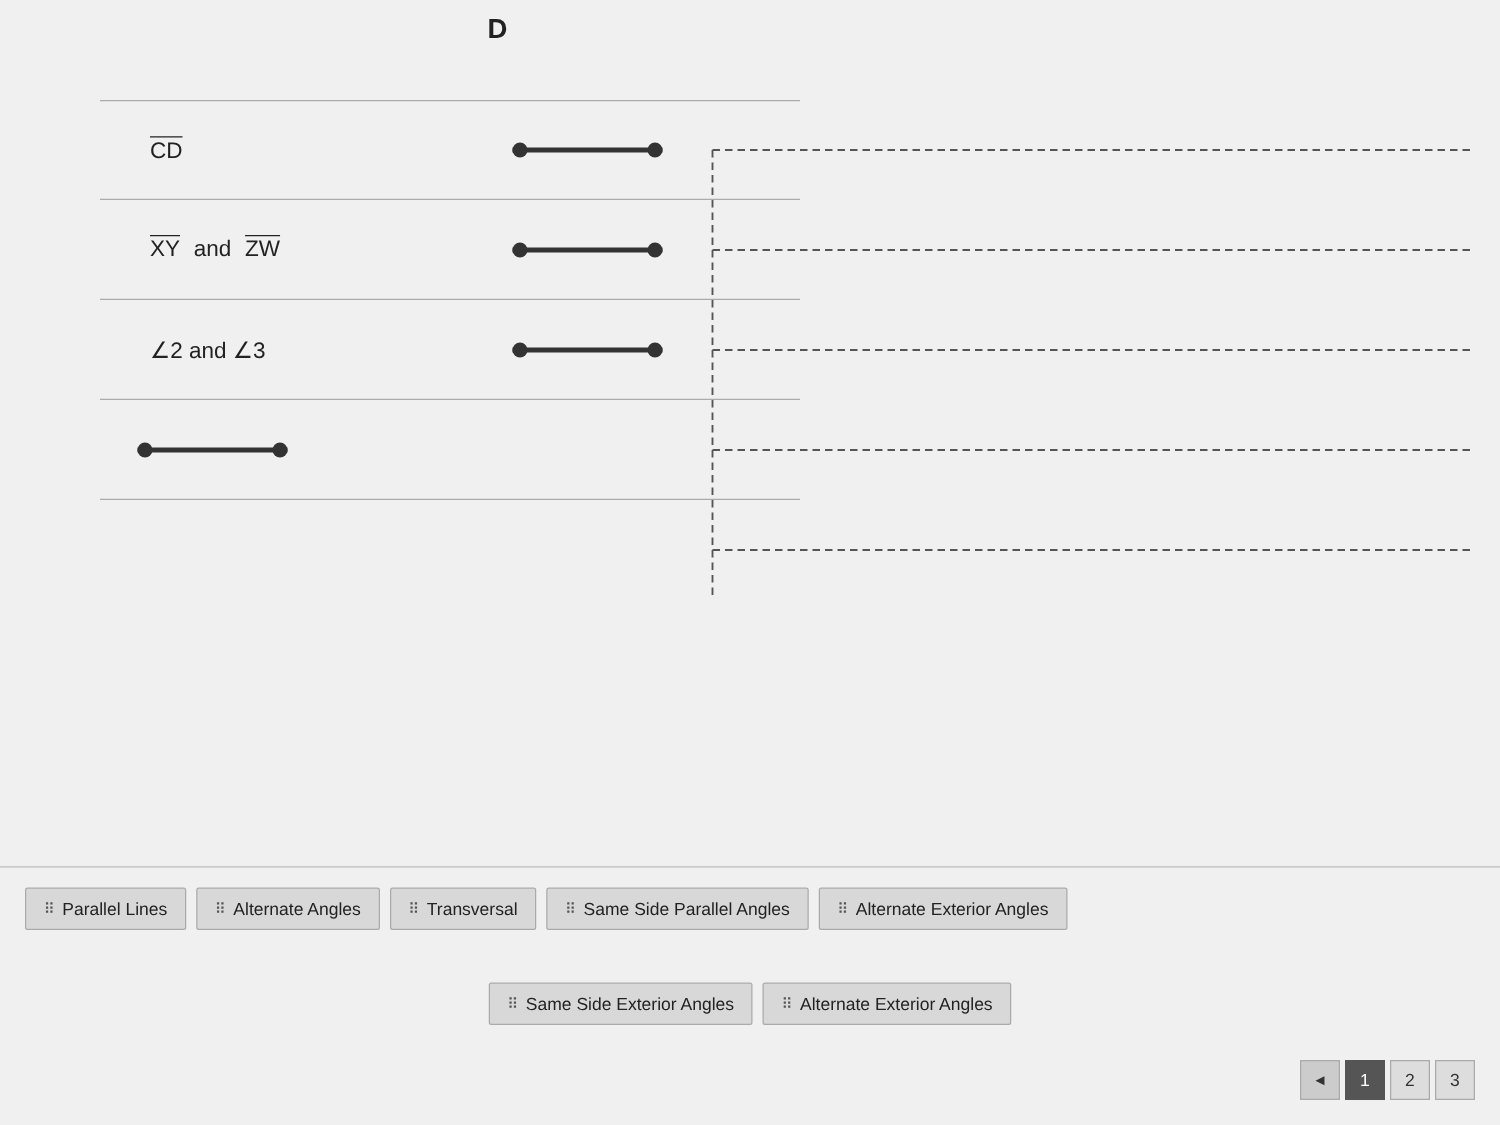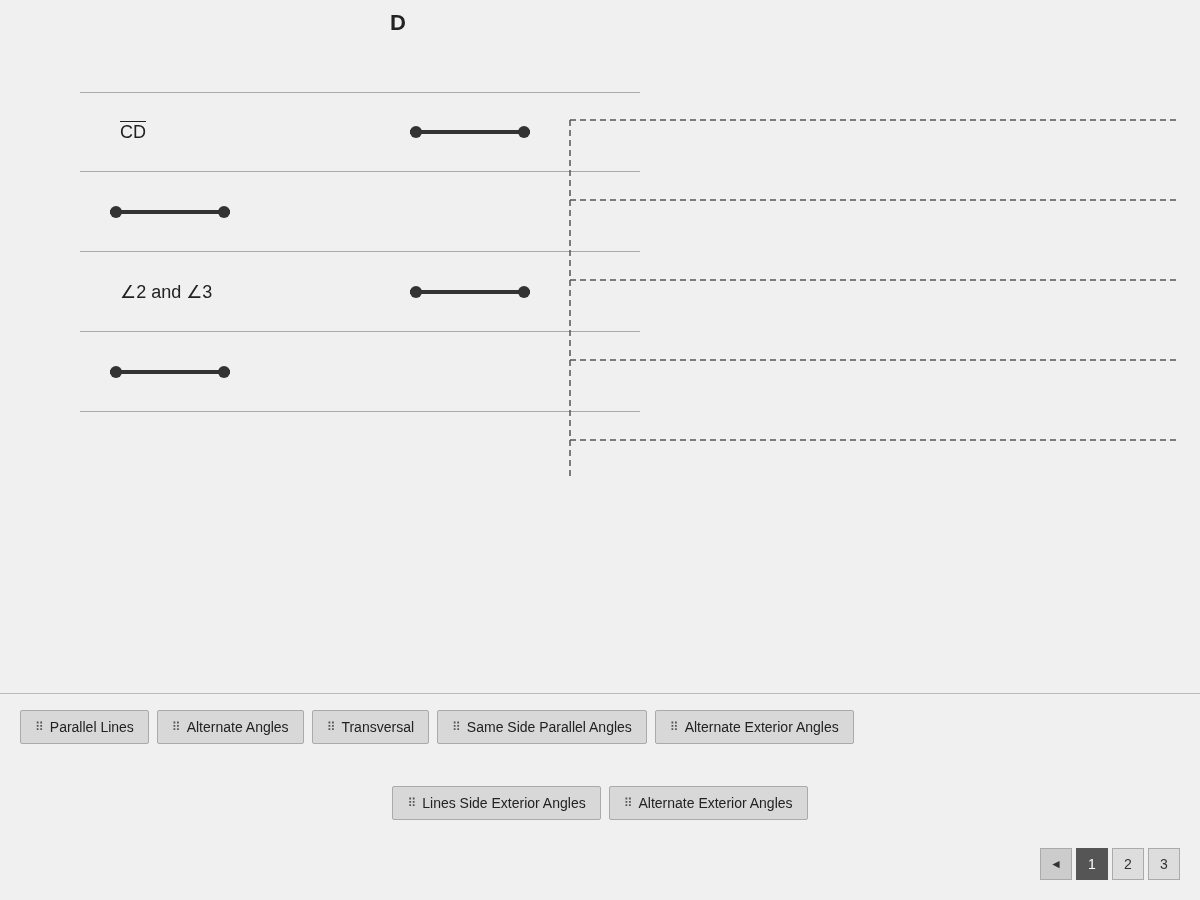--- a/index.html
+++ b/index.html
@@ -44,21 +44,20 @@
     .match-row {
       display: flex;
       align-items: center;
       height: 80px;
       border-bottom: 1px solid #aaa;
       position: relative;
     }
 
     .match-row:first-child {
       border-top: 1px solid #aaa;
-      margin-top: 12px;
     }
 
     .row-label {
       width: 300px;
       padding-left: 40px;
       font-size: 18px;
       color: #222;
       display: flex;
       align-items: center;
       gap: 6px;
@@ -205,20 +204,25 @@
     <div class="match-row">
       <div class="row-label">
         <span class="overline">CD</span>
       </div>
       <div class="connector">
         <div class="connector-line"></div>
       </div>
     </div>
 
     <div class="match-row">
+      <div class="row-label">
+        <span class="overline">XY</span>
+        <span>&nbsp;and&nbsp;</span>
+        <span class="overline">ZW</span>
+      </div>
       <div class="connector">
         <div class="connector-line"></div>
       </div>
     </div>
 
     <div class="match-row">
       <div class="row-label">
         <span>∠2 and ∠3</span>
       </div>
       <div class="connector">
@@ -273,21 +277,21 @@
     </div>
     <div class="answer-tile">
       <span class="drag-icon">⠿</span>
       <span>Alternate Exterior Angles</span>
     </div>
   </div>
 
   <div class="answer-bank-row2">
     <div class="answer-tile">
       <span class="drag-icon">⠿</span>
-      <span>Lines Side Exterior Angles</span>
+      <span>Same Side Exterior Angles</span>
     </div>
     <div class="answer-tile">
       <span class="drag-icon">⠿</span>
       <span>Alternate Exterior Angles</span>
     </div>
   </div>
 
   <div class="pagination">
     <div class="page-btn arrow">◄</div>
     <div class="page-btn active">1</div>

